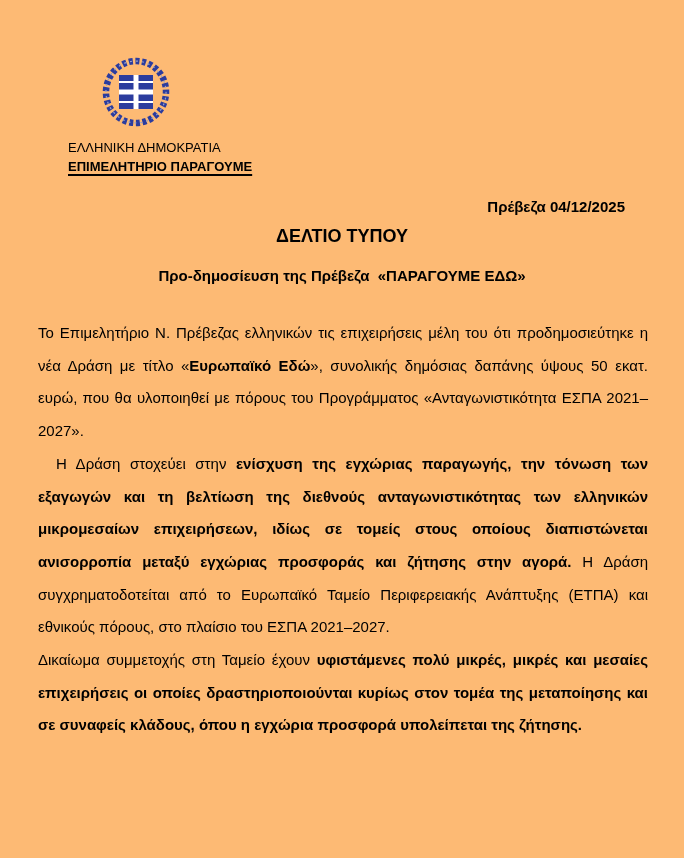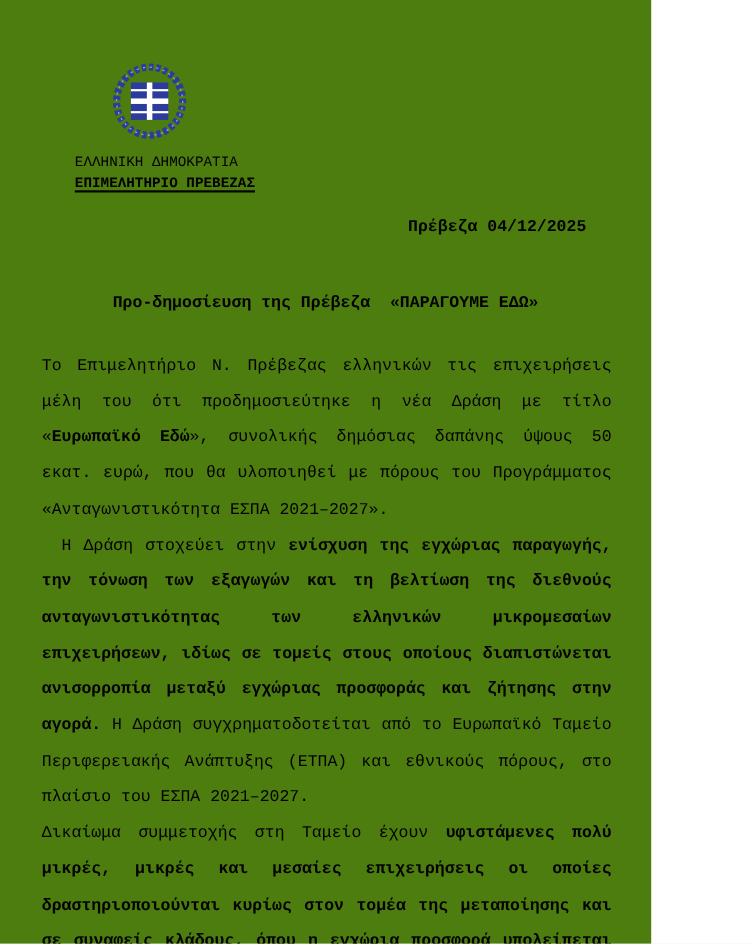--- a/index.html
+++ b/index.html
@@ -1,20 +1,20 @@
 <!DOCTYPE html>
 <html><head>
 <meta charset="utf-8">
 <style>
   html,body{margin:0;padding:0;background:#ffffff;}
   .page{
     position:relative;
-    width:592px;height:858px;
-    background:#4d7c0f;
-    font-family:Liberation Mono, monospace;
+    width:684px;height:858px;
+    background:#fdba74;
+    font-family:Liberation Sans, sans-serif;
     color:#000000;
     overflow:hidden;
   }
   
   .emblem{position:absolute;left:102px;top:57px;width:68px;height:70px;}
   .org{position:absolute;left:68px;top:138px;font-size:13px;line-height:19px;}
   .org-line1{font-weight:normal;}
   .org-line2{font-weight:bold;text-decoration:underline;text-underline-offset:3px;text-decoration-thickness:1.5px;}
   .dateline{
     position:absolute;top:198px;right:59px;
@@ -54,25 +54,26 @@
       <rect x="17" y="18" width="34" height="34" fill="#2b3c9e"></rect>
       <rect x="31.5" y="18" width="5" height="34" fill="#ffffff"></rect>
       <rect x="17" y="32.5" width="34" height="5" fill="#ffffff"></rect>
       <rect x="17" y="24" width="34" height="2" fill="#ffffff"></rect>
       <rect x="17" y="44" width="34" height="2" fill="#ffffff"></rect>
     </svg>
   </div>
 
   <div class="org">
     <div class="org-line1">ΕΛΛΗΝΙΚΗ ΔΗΜΟΚΡΑΤΙΑ</div>
-    <div class="org-line2">ΕΠΙΜΕΛΗΤΗΡΙΟ ΠΡΕΒΕΖΑΣ</div>
+    <div class="org-line2">ΕΠΙΜΕΛΗΤΗΡΙΟ ΠΑΡΑΓΟΥΜΕ</div>
   </div>
 
   <div class="dateline">Πρέβεζα 04/12/2025</div>
 
+  <div class="title">ΔΕΛΤΙΟ ΤΥΠΟΥ</div>
 
   <div class="subtitle">Προ-δημοσίευση της Πρέβεζα  «ΠΑΡΑΓΟΥΜΕ ΕΔΩ»</div>
 
   <div class="doc-body">
       <p class="para"><span class="">Το Επιμελητήριο Ν. Πρέβεζας ελληνικών τις επιχειρήσεις μέλη του ότι προδημοσιεύτηκε η νέα Δράση με τίτλο «</span><span class="b">Ευρωπαϊκό Εδώ</span><span class="">», συνολικής δημόσιας δαπάνης ύψους 50 εκατ. ευρώ, που θα υλοποιηθεί με πόρους του Προγράμματος «Ανταγωνιστικότητα ΕΣΠΑ 2021–2027».</span></p>
       <p class="para indent"><span class="">Η Δράση στοχεύει στην </span><span class="b">ενίσχυση της εγχώριας παραγωγής, την τόνωση των εξαγωγών και τη βελτίωση της διεθνούς ανταγωνιστικότητας των ελληνικών μικρομεσαίων επιχειρήσεων, ιδίως σε τομείς στους οποίους διαπιστώνεται ανισορροπία μεταξύ εγχώριας προσφοράς και ζήτησης στην αγορά.</span><span class=""> Η Δράση συγχρηματοδοτείται από το Ευρωπαϊκό Ταμείο Περιφερειακής Ανάπτυξης (ΕΤΠΑ) και εθνικούς πόρους, στο πλαίσιο του ΕΣΠΑ 2021–2027.</span></p>
       <p class="para"><span class="">Δικαίωμα συμμετοχής στη Ταμείο έχουν </span><span class="b">υφιστάμενες πολύ μικρές, μικρές και μεσαίες επιχειρήσεις οι οποίες δραστηριοποιούνται κυρίως στον τομέα της μεταποίησης και σε συναφείς κλάδους, όπου η εγχώρια προσφορά υπολείπεται της ζήτησης.</span></p>
     </div>
 
 </div>

